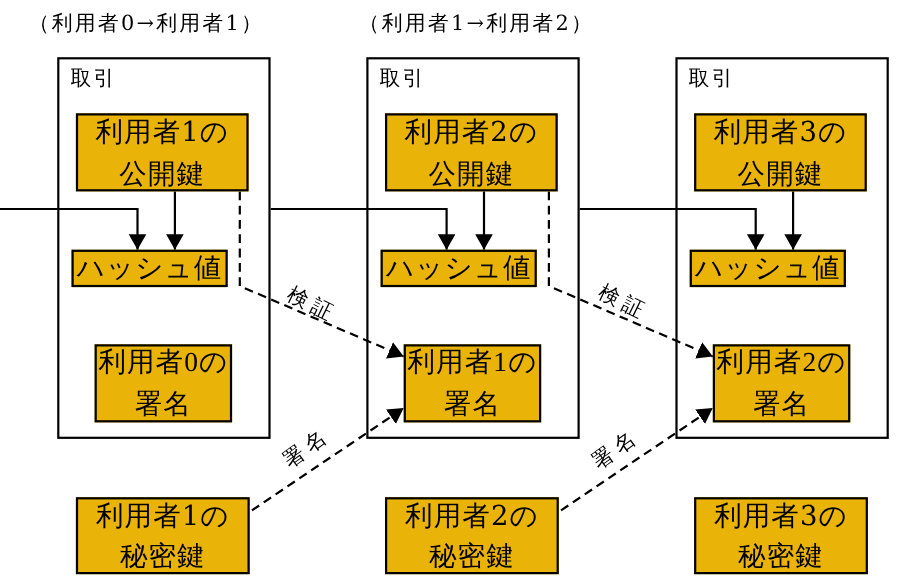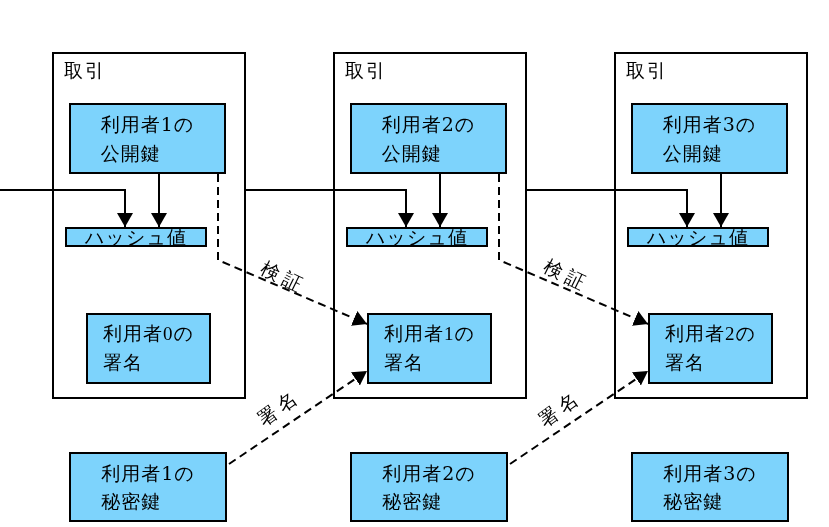--- a/index.html
+++ b/index.html
@@ -13,27 +13,27 @@
   .title {
     top:8px; height:26px; line-height:26px; text-align:center;
     font-size:19px; letter-spacing:2px; z-index:3; white-space:nowrap;
   }
   .block {
     top:52px; width:194px; height:347px;
     border:2px solid #000; background:transparent; z-index:2; box-sizing:border-box;padding-left:45px;
   }
   .frame-label { left:10px; top:4px; font-size:19px; letter-spacing:2px; }
   .node {
-    border:2px solid #000; background:#7dd3fc; box-sizing:border-box;
+    border:2px solid #000; background:#eab308; box-sizing:border-box;
     display:flex; align-items:center; justify-content:center;
-    font-size:19px; letter-spacing:1px; line-height:1.5;
+    text-align:center; font-size:25px; letter-spacing:1px; line-height:1.5;
   }
   .two-line { white-space:pre-line; }
   .pk   { left:15px; top:49px;  width:157px; height:71px; }
-  .hash { left:11px; top:173px; width:142px; height:20px; }
+  .hash { left:11px; top:173px; width:142px; height:34px; }
   .sig  { left:32px; top:259px; width:125px; height:71px;font-family:Liberation Serif, serif; }
   .privkey { top:452px; width:158px; height:70px; z-index:2; }
   .edge-label {
     width:64px; height:26px; line-height:26px; text-align:center;
     font-size:19px; letter-spacing:5px; z-index:3; white-space:nowrap;
   }
   .rot-cw  { transform:rotate(26deg); }
   .rot-ccw { transform:rotate(-36deg); }
   svg path, svg line { stroke:#000; stroke-width:2; fill:none; }
   .dashed { stroke-dasharray:8 5; }
@@ -57,20 +57,22 @@
     <path d="M527,190 H687 V227" marker-end="url(#ah)"></path>
     <line x1="721" y1="174" x2="721" y2="227" marker-end="url(#ah)"></line>
 
     <path class="dashed" d="M218,174 V260 L367,324" marker-end="url(#ah)"></path>
     <path class="dashed" d="M499,174 V260 L648,324" marker-end="url(#ah)"></path>
 
     <path class="dashed" d="M229,464 L367,371" marker-end="url(#ah)"></path>
     <path class="dashed" d="M510,464 L648,371" marker-end="url(#ah)"></path>
   </svg>
 
+  <div class="abs title" style="left:16px;width:234px;">（利用者0→利用者1）</div>
+  <div class="abs title" style="left:316px;width:234px;">（利用者1→利用者2）</div>
 
   <div class="abs block" style="left:52px;">
     <div class="abs frame-label">取引</div>
     <div class="abs node pk two-line">利用者1の
 公開鍵</div>
     <div class="abs node hash">ハッシュ値</div>
     <div class="abs node sig two-line">利用者0の
 署名</div>
   </div>
 

